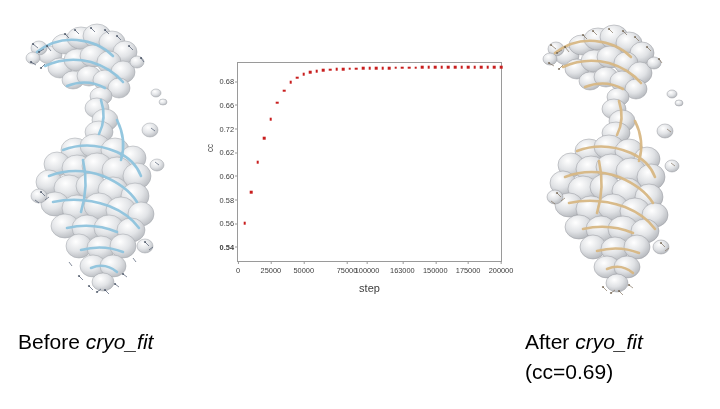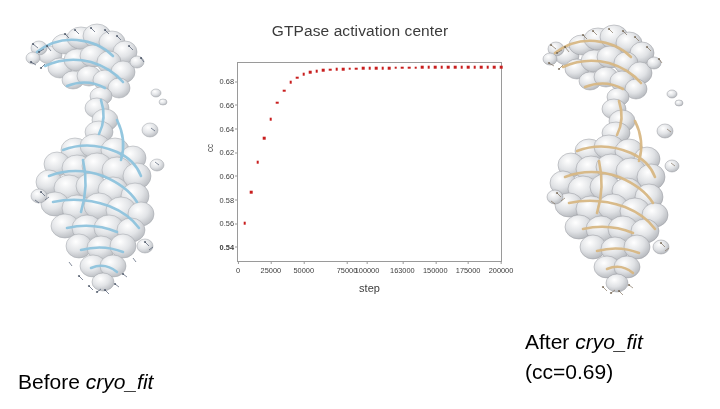--- a/index.html
+++ b/index.html
@@ -34,21 +34,21 @@
   .mol-stage svg { display: block; }
 
   
   .caption {
     position: absolute;
     font-size: 21px;
     line-height: 30px;
     color: #000;
     white-space: nowrap;
   }
-  #caption-before { left: 18px; top: 327px; margin-top: 40px; }
+  #caption-before { left: 18px; top: 327px; }
   #caption-after  { left: 525px; top: 327px; }
   .caption .ital { font-style: italic; }
   .caption .line2 { display: block; }
 
   
   #chart-panel {
     position: absolute;
     left: 200px;
     top: 4px;
     width: 320px;
@@ -266,21 +266,20 @@
             <circle cx="110" cy="284" r="1.1"></circle>
           <circle cx="74" cy="276" r="1.1"></circle>
             <circle cx="118" cy="274" r="1.1"></circle>
         </g>
       </g>
     </svg>
   </div>
 </div>
 
 <div id="chart-panel">
-  <div id="chart-title">GTPase activation center</div>
   <div id="ylabel">cc</div>
   <div id="plot-frame">
     <div id="points-layer">
         <div class="pt" style="left: 6.575px; top: 159.937px;"></div>
         <div class="pt" style="left: 13.15px; top: 129.202px;"></div>
         <div class="pt" style="left: 19.725px; top: 98.9409px;"></div>
         <div class="pt" style="left: 26.3px; top: 75.2991px;"></div>
         <div class="pt" style="left: 32.875px; top: 55.9128px;"></div>
         <div class="pt" style="left: 39.45px; top: 39.8364px;"></div>
         <div class="pt" style="left: 46.025px; top: 27.5427px;"></div>
@@ -316,21 +315,21 @@
         <div class="pt" style="left: 243.275px; top: 4.13731px;"></div>
         <div class="pt" style="left: 249.85px; top: 4.13731px;"></div>
         <div class="pt" style="left: 256.425px; top: 4.13731px;"></div>
         <div class="pt" style="left: 263px; top: 4.13731px;"></div>
       </div>
   <div class="ytick" style="top: 183.815px; font-weight: bold;">0.54</div>
       <div class="ytick" style="top: 160.173px;">0.56</div>
       <div class="ytick" style="top: 136.531px;">0.58</div>
       <div class="ytick" style="top: 112.89px;">0.60</div>
       <div class="ytick" style="top: 89.2478px; padding-left: 36px;">0.62</div>
-      <div class="ytick" style="top: 65.606px;">0.64</div>
+      <div class="ytick" style="top: 65.606px;">0.72</div>
       <div class="ytick" style="top: 41.9642px;">0.66</div>
       <div class="ytick" style="top: 18.3224px;">0.68</div>
       <div class="xtick" style="left: 0px;">0</div>
       <div class="xtick" style="left: 32.875px;">25000</div>
       <div class="xtick" style="left: 65.75px;">50000</div>
       <div class="xtick" style="left: 109px;">75000</div>
       <div class="xtick" style="left: 129px;">100000</div>
       <div class="xtick" style="left: 164.375px;">163000</div>
       <div class="xtick" style="left: 197.25px;">150000</div>
       <div class="xtick" style="left: 230.125px;">175000</div>

